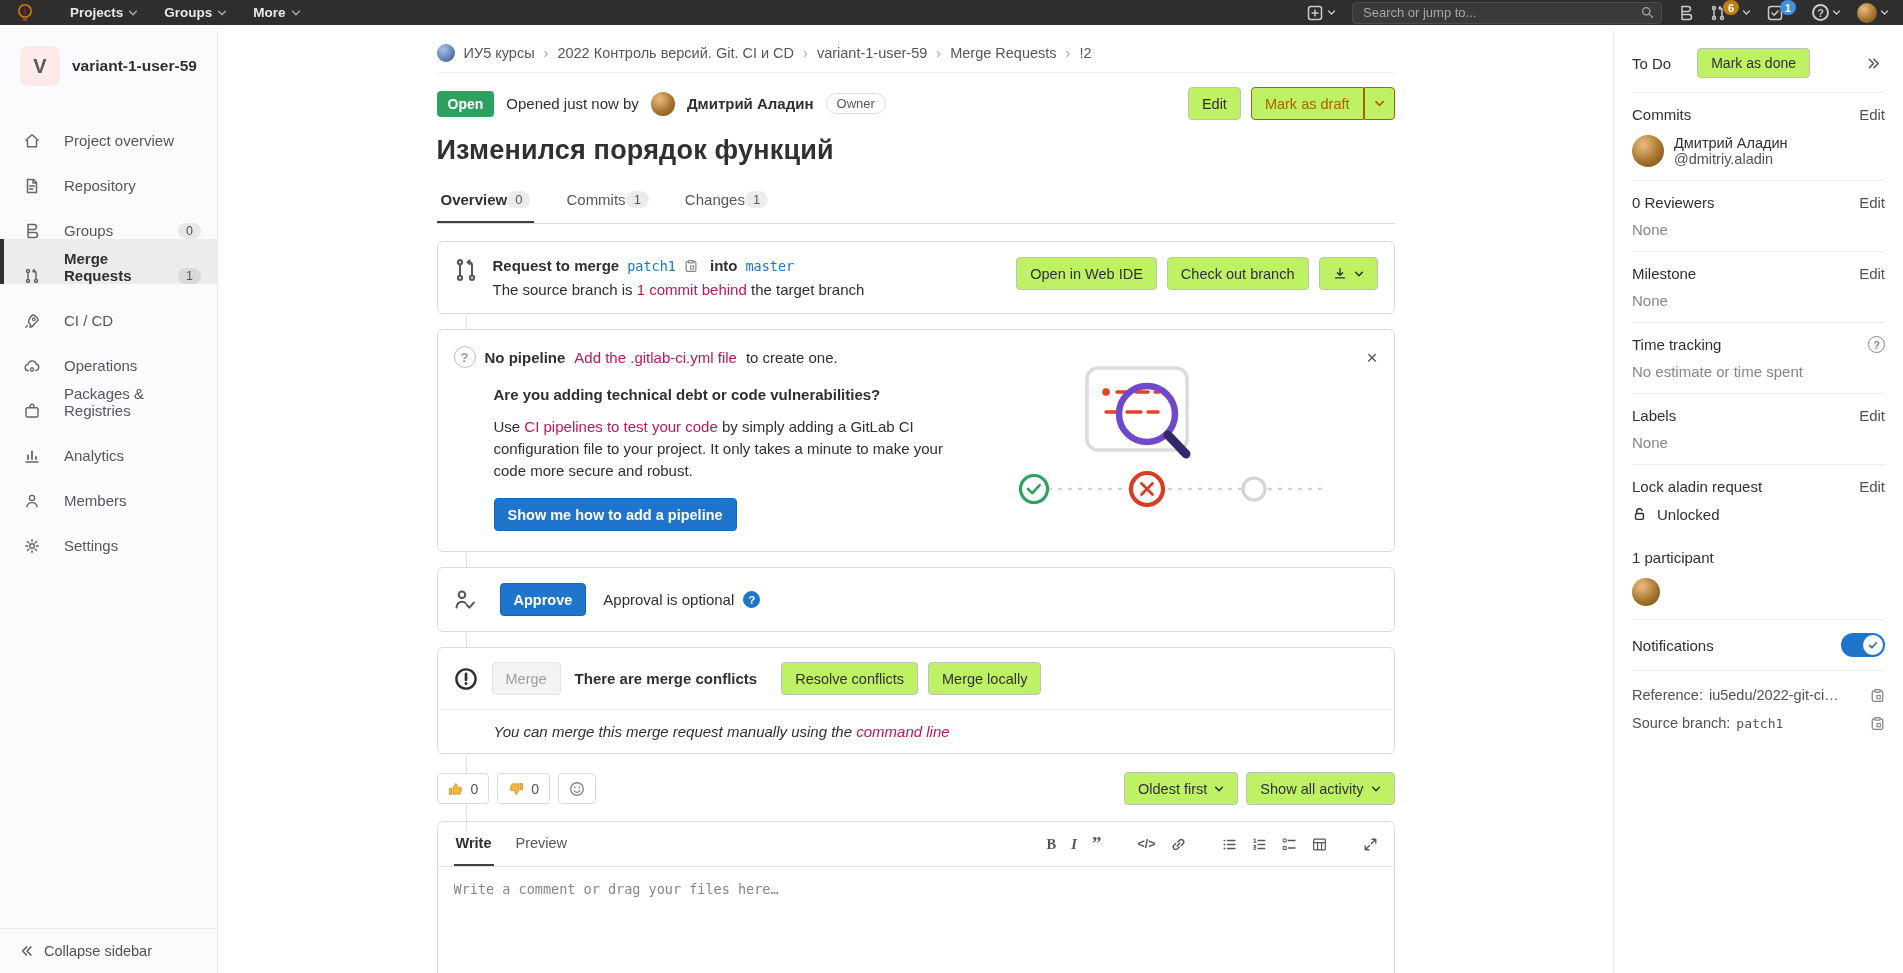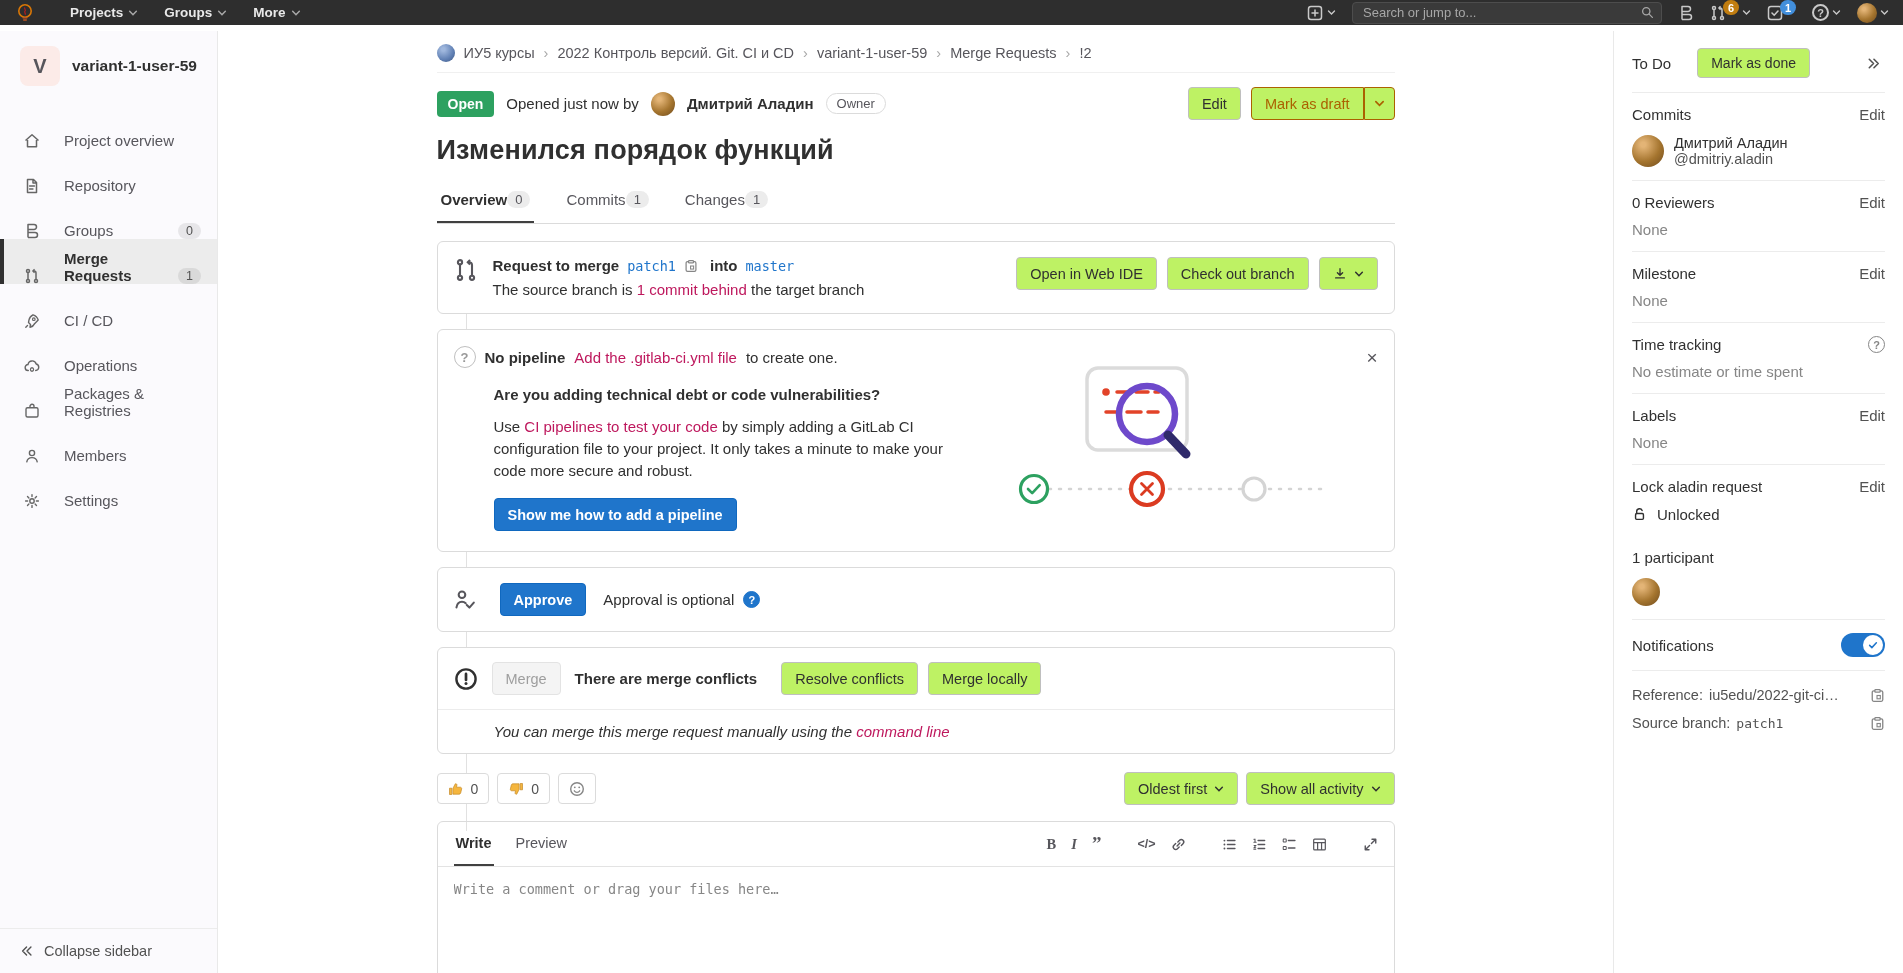--- a/index.html
+++ b/index.html
@@ -282,20 +282,27 @@
           <path d="M8 9.2v.8M8 13v.8M6 11.5h.8M9.2 11.5h.8" stroke="currentColor" stroke-width="1.1"></path>
         </svg>
       <span>Operations</span>
     </li>
     <li class="lsb-item">
       <svg class="ico" width="16" height="16" viewBox="0 0 16 16">
           <rect x="2" y="4.8" width="12" height="9.2" rx="1.5" fill="none" stroke="currentColor" stroke-width="1.4"></rect>
           <path d="M6 4.8V3.3a2 2 0 0 1 4 0v1.5" fill="none" stroke="currentColor" stroke-width="1.4"></path>
         </svg>
       <span>Packages &amp; Registries</span>
+    </li>
+    <li class="lsb-item">
+      <svg class="ico" width="16" height="16" viewBox="0 0 16 16">
+          <path d="M2 14h12" stroke="currentColor" stroke-width="1.5" stroke-linecap="round"></path>
+          <path d="M4 11V7.5M8 11V3.5M12 11V9" stroke="currentColor" stroke-width="1.8" stroke-linecap="round"></path>
+        </svg>
+      <span>Analytics</span>
     </li>
     <li class="lsb-item">
       <svg class="ico" width="16" height="16" viewBox="0 0 16 16">
           <circle cx="8" cy="5" r="2.6" fill="none" stroke="currentColor" stroke-width="1.4"></circle>
           <path d="M2.8 13.8c.5-2.9 2.5-4.2 5.2-4.2s4.7 1.3 5.2 4.2" fill="none" stroke="currentColor" stroke-width="1.4" stroke-linecap="round"></path>
         </svg>
       <span>Members</span>
     </li>
     <li class="lsb-item">
       <svg class="ico" width="16" height="16" viewBox="0 0 16 16">

